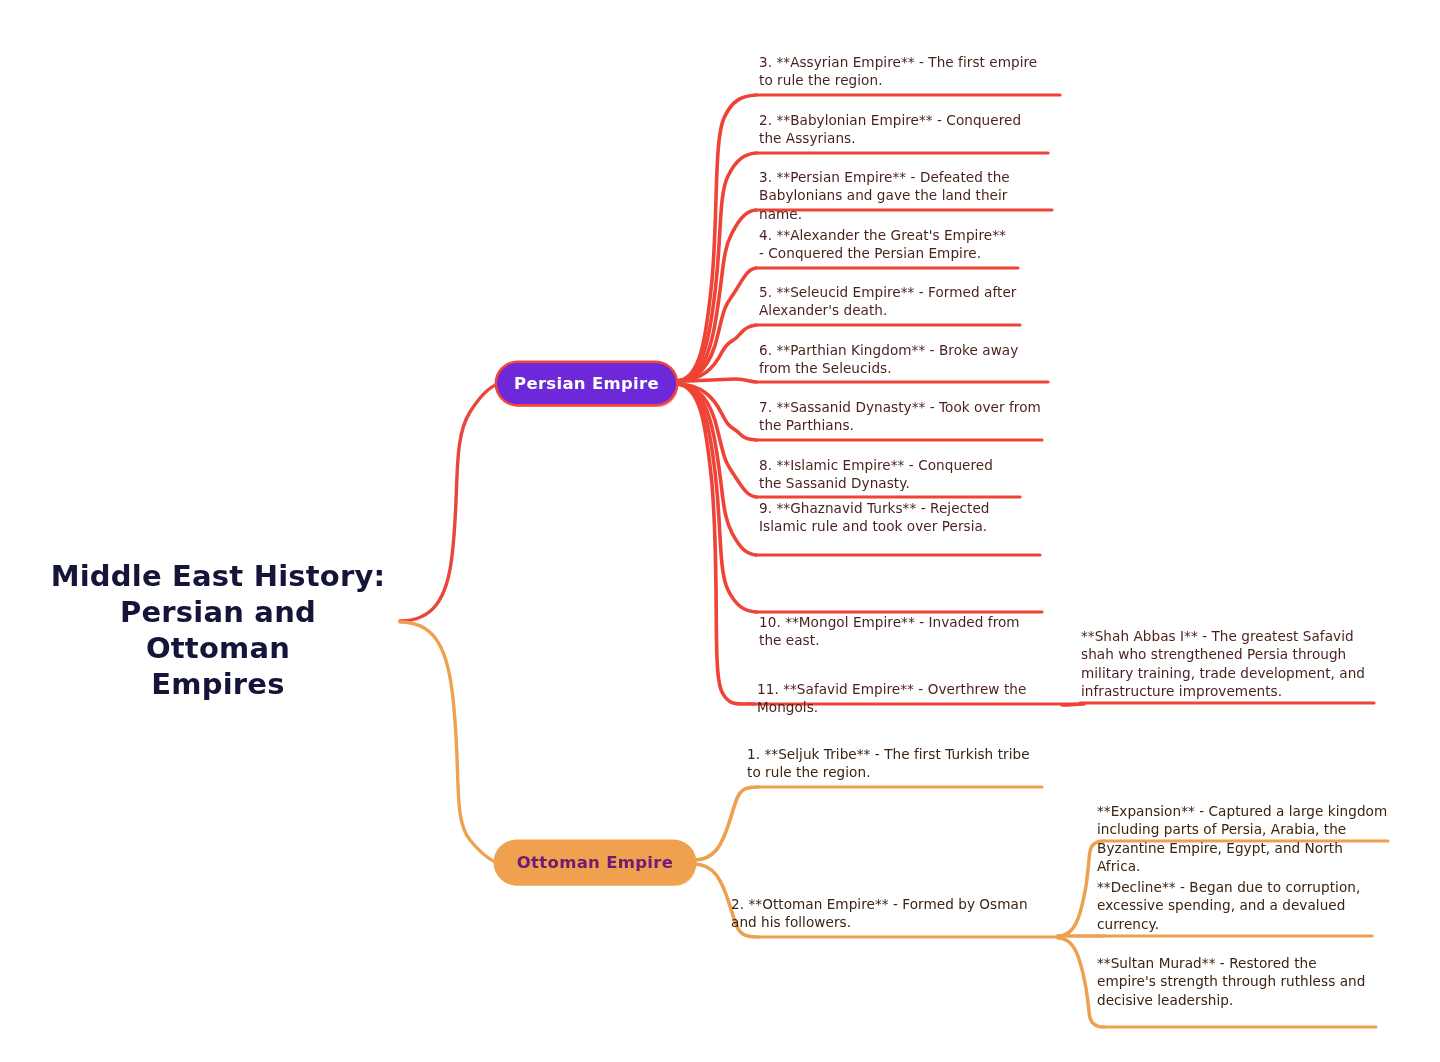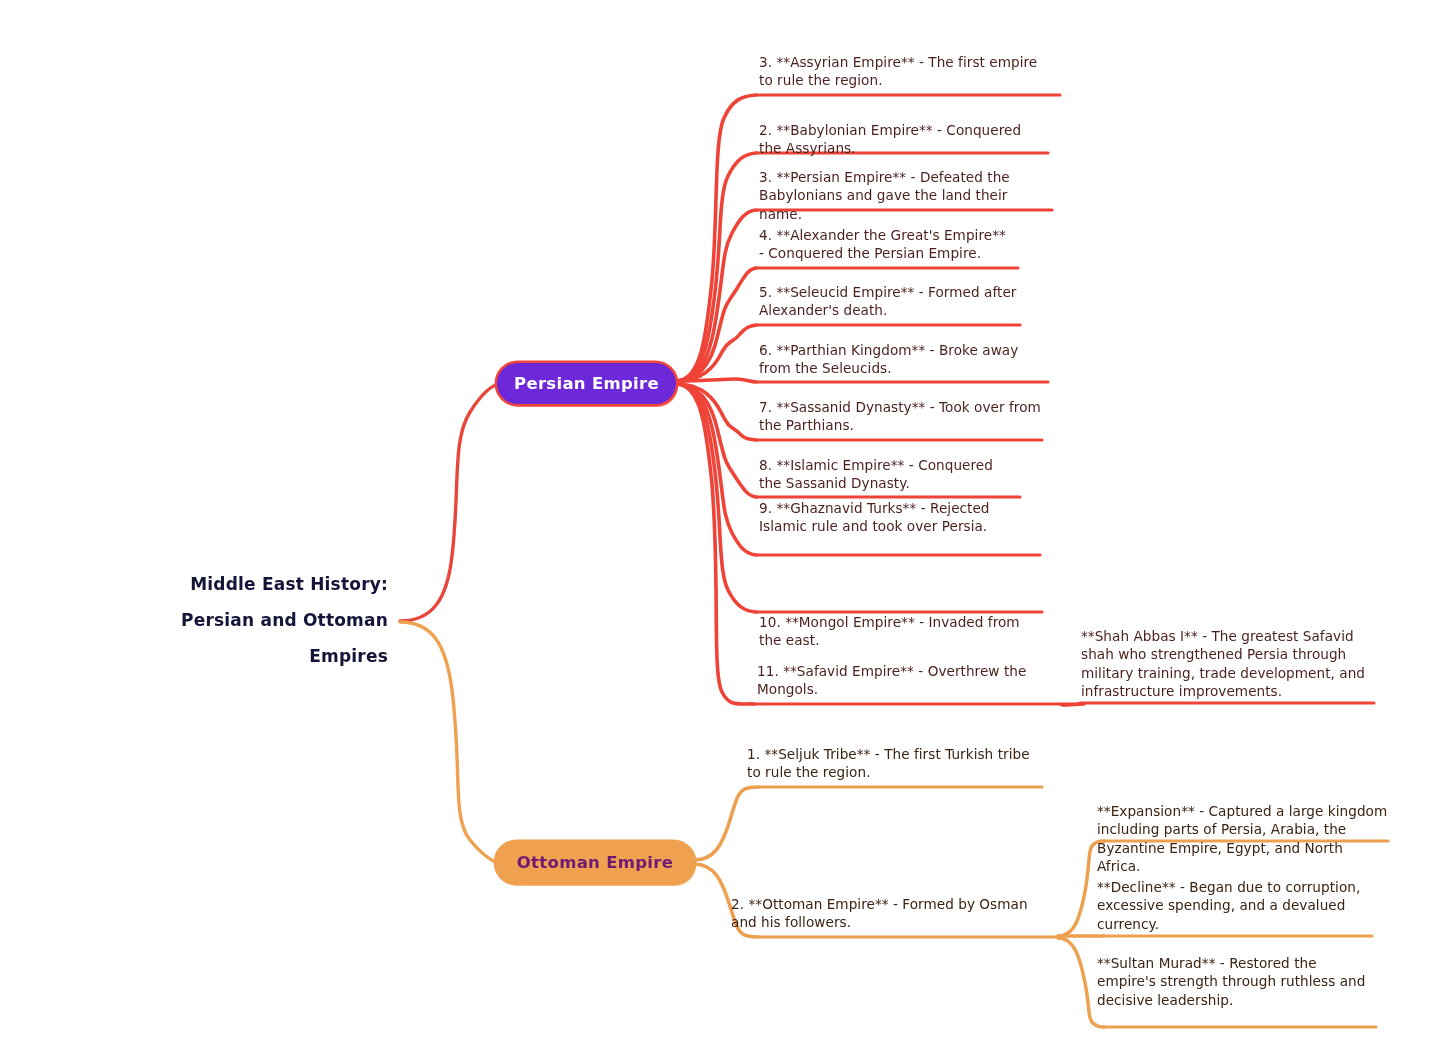--- a/index.html
+++ b/index.html
@@ -29,27 +29,26 @@
     height: 1062px;
     pointer-events: none;
   }
 
   
   .root-node {
     position: absolute;
     left: 48px;
     top: 558px;
     width: 340px;
-    text-align: right;
+    text-align: center;
     color: #15153a;
-    font-size: 17px;
+    font-size: 29px;
     font-weight: bold;
     line-height: 36px;
     letter-spacing: 0.2px;
-    margin-top: 8px;
   }
 
   
   .pill {
     position: absolute;
     display: flex;
     align-items: center;
     justify-content: center;
     border-radius: 26px;
     font-size: 16.5px;
@@ -157,30 +156,30 @@
 
   <div class="pill red">
     <span>Persian Empire</span>
   </div>
 
   <div class="pill orange">
     <span>Ottoman Empire</span>
   </div>
 
   <div class="leaf" style="left:759px; top:53px;  width:292px;">3. **Assyrian Empire** - The first empire to rule the region.</div>
-  <div class="leaf" style="left:759px; top:121px; width:285px;">2. **Babylonian Empire** - Conquered the Assyrians.</div>
+  <div class="leaf" style="left:759px; top:111px; width:285px;">2. **Babylonian Empire** - Conquered the Assyrians.</div>
   <div class="leaf" style="left:759px; top:168px; width:292px;">3. **Persian Empire** - Defeated the Babylonians and gave the land their name.</div>
   <div class="leaf" style="left:759px; top:226px; width:255px;">4. **Alexander the Great's Empire** - Conquered the Persian Empire.</div>
   <div class="leaf" style="left:759px; top:283px; width:258px;">5. **Seleucid Empire** - Formed after Alexander's death.</div>
   <div class="leaf" style="left:759px; top:341px; width:288px;">6. **Parthian Kingdom** - Broke away from the Seleucids.</div>
   <div class="leaf" style="left:759px; top:398px; width:282px;">7. **Sassanid Dynasty** - Took over from the Parthians.</div>
   <div class="leaf" style="left:759px; top:456px; width:258px;">8. **Islamic Empire** - Conquered the Sassanid Dynasty.</div>
   <div class="leaf" style="left:759px; top:499px; width:280px;">9. **Ghaznavid Turks** - Rejected Islamic rule and took over Persia.</div>
   <div class="leaf" style="left:759px; top:571px; width:282px;margin-top:42px;">10. **Mongol Empire** - Invaded from the east.</div>
-  <div class="leaf" style="left:757px; top:662px; width:275px;">11. **Safavid Empire** - Overthrew the Mongols.</div>
+  <div class="leaf" style="left:757px; top:680px; width:275px;">11. **Safavid Empire** - Overthrew the Mongols.</div>
 
   <div class="leaf" style="left:1081px; top:627px; width:298px;">**Shah Abbas I** - The greatest Safavid shah who strengthened Persia through military training, trade development, and infrastructure improvements.</div>
 
   <div class="leaf orange-txt" style="left:747px; top:745px; width:292px;">1. **Seljuk Tribe** - The first Turkish tribe to rule the region.</div>
   <div class="leaf orange-txt" style="left:731px; top:895px; width:300px;">2. **Ottoman Empire** - Formed by Osman and his followers.</div>
 
   <div class="leaf orange-txt" style="left:1097px; top:802px; width:292px;">**Expansion** - Captured a large kingdom including parts of Persia, Arabia, the Byzantine Empire, Egypt, and North Africa.</div>
   <div class="leaf orange-txt" style="left:1097px; top:954px; width:280px;">**Sultan Murad** - Restored the empire's strength through ruthless and decisive leadership.</div>
   <div class="leaf orange-txt" style="left:1097px; top:878px; width:268px;">**Decline** - Began due to corruption, excessive spending, and a devalued currency.</div>
 

